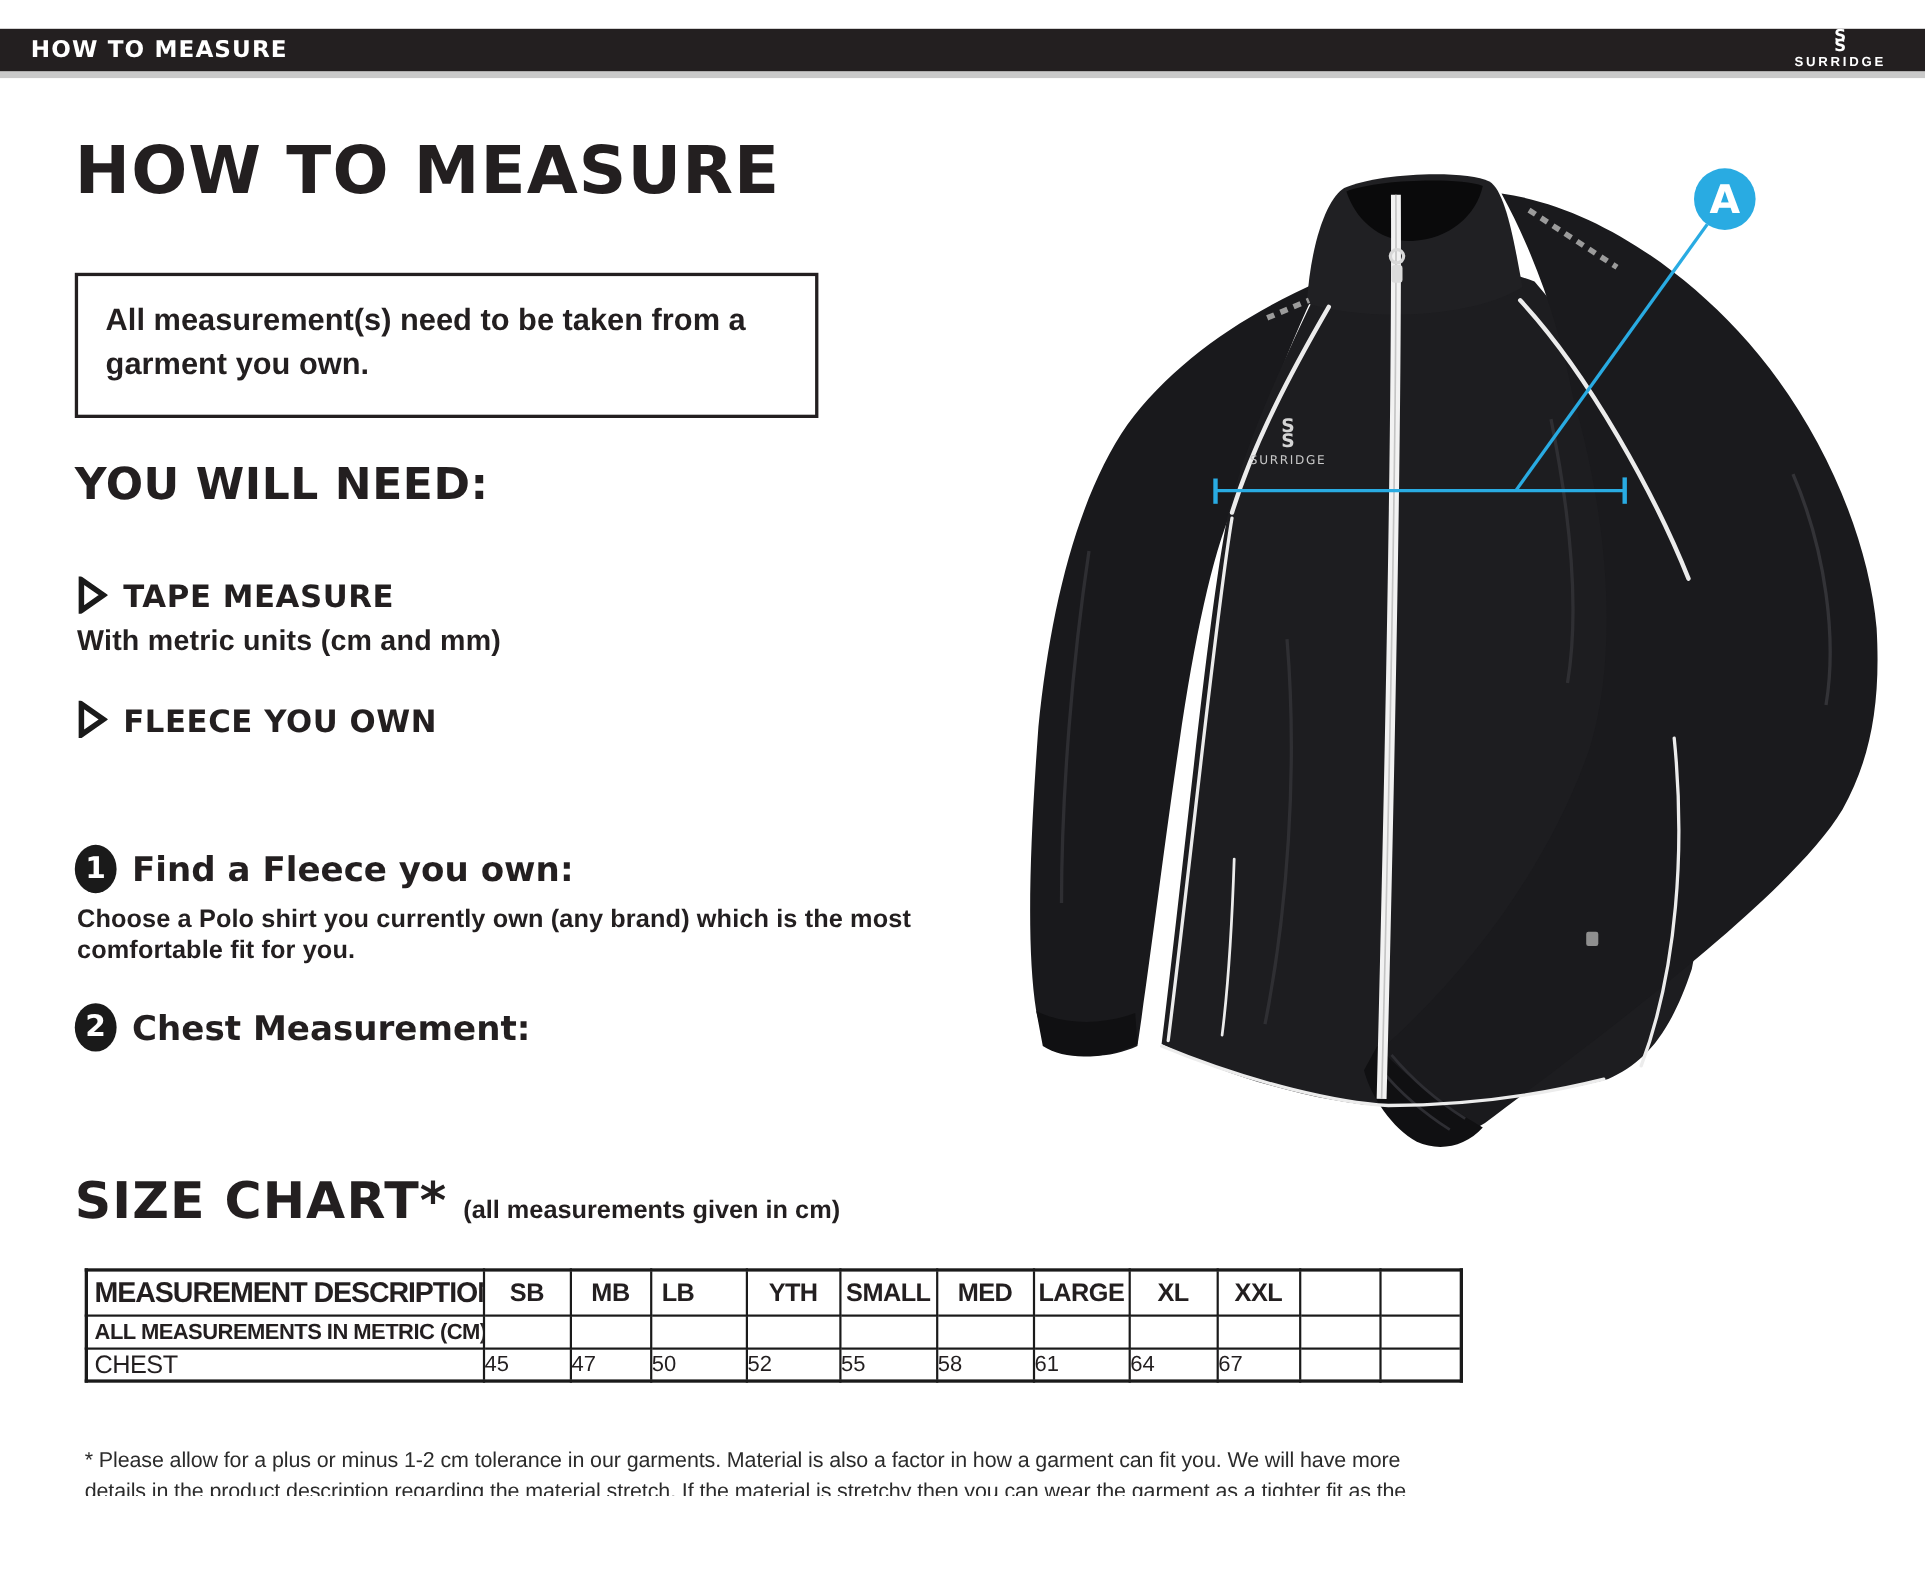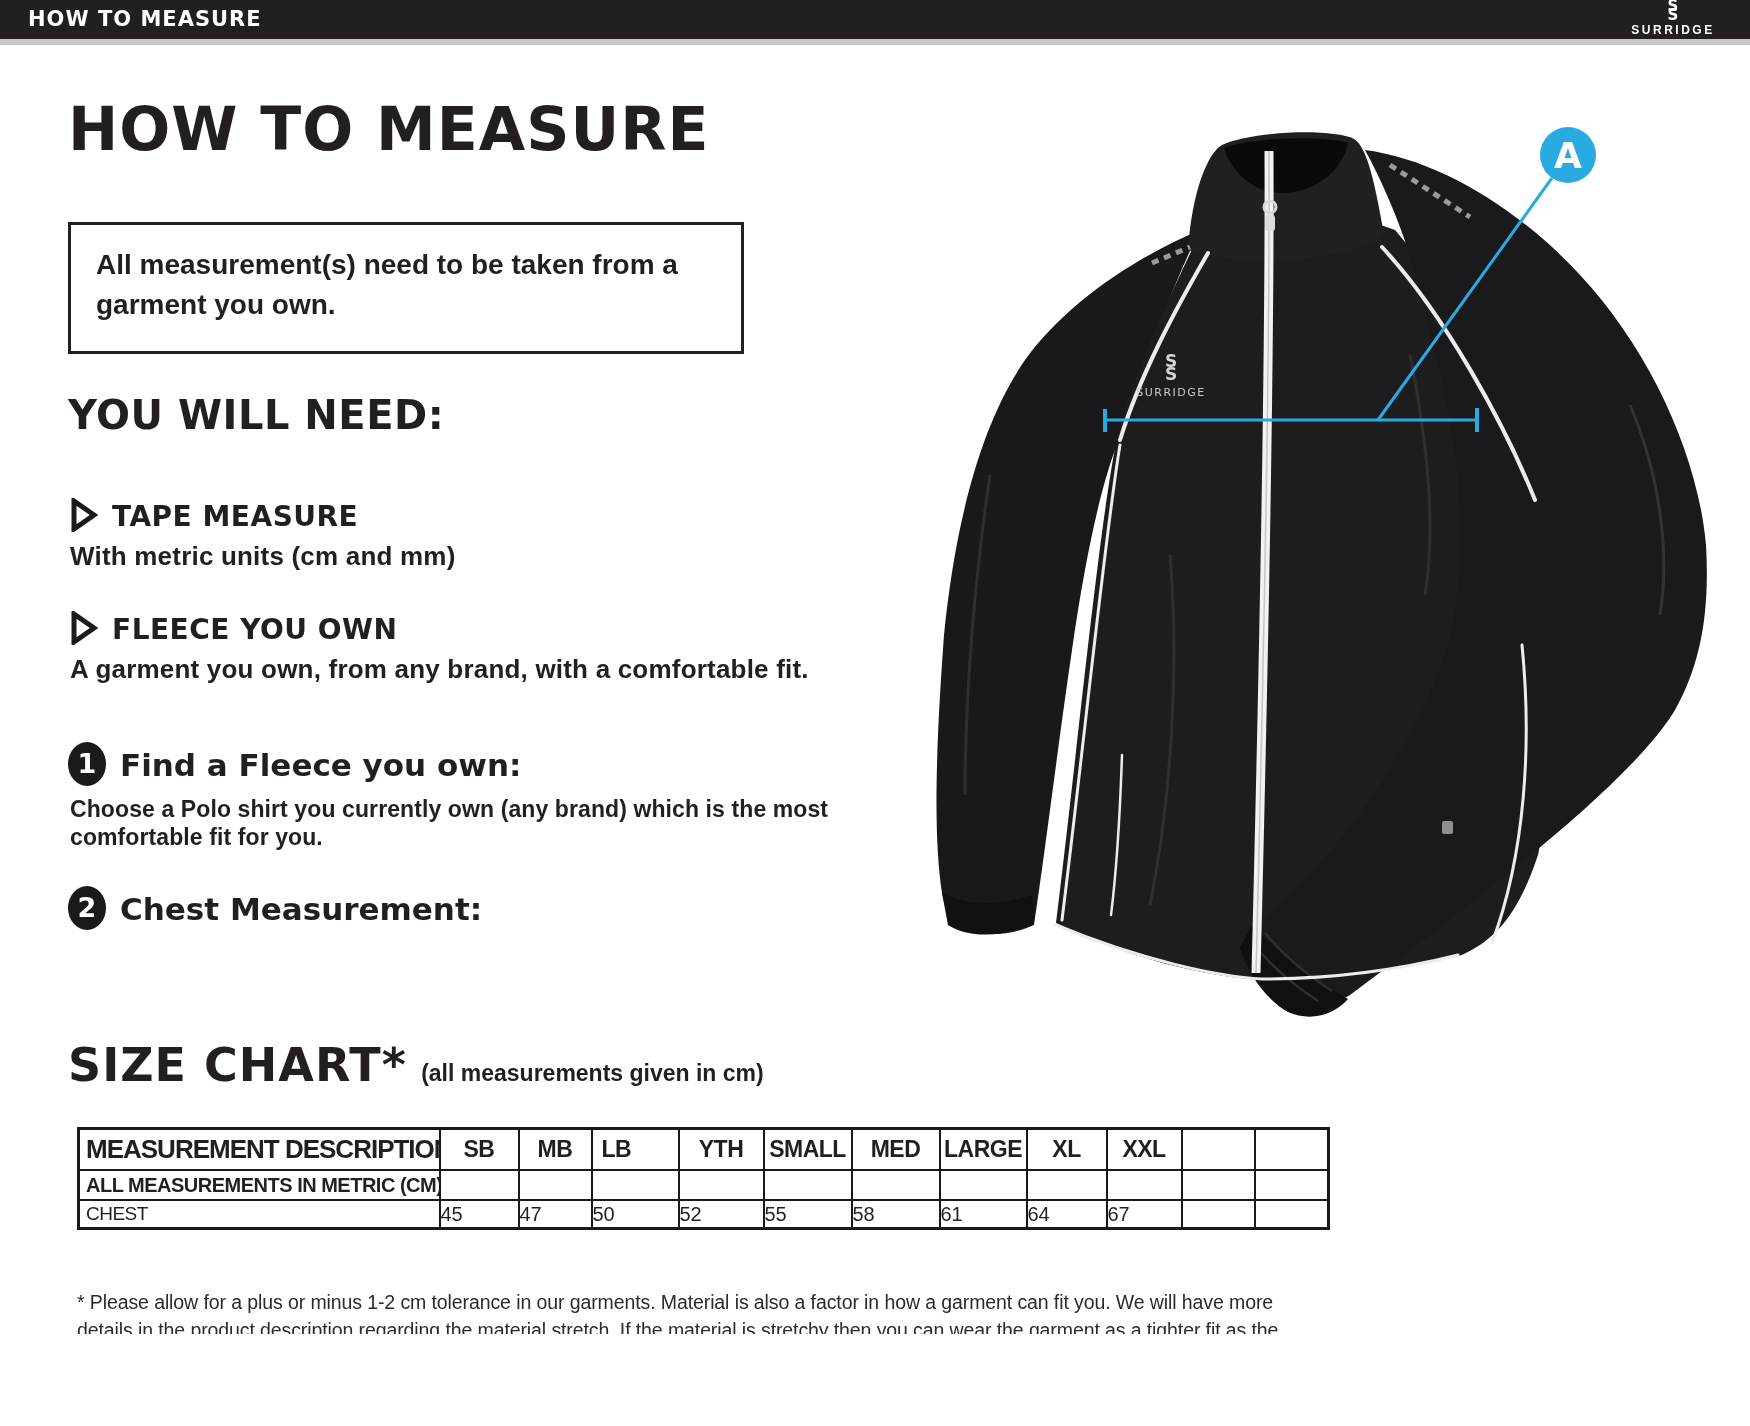--- a/index.html
+++ b/index.html
@@ -1,17 +1,17 @@
 <!DOCTYPE html>
 <html><head>
 <meta charset="utf-8">
 <style>
   html,body{margin:0;padding:0;background:#ffffff;}
   #screen{position:relative;width:1750px;height:1334px;background:#ffffff;overflow:hidden;
-          font-family:"Liberation Sans",sans-serif;color:#231f20;}
+          font-family:"Liberation Sans",sans-serif;color:#231f20;margin-top:26px;}
 
   
   .topbar{position:absolute;left:0;top:0;width:1750px;height:39px;background:#231f20;}
   .topbar-strip{position:absolute;left:0;top:39px;width:1750px;height:6px;background:#c9c9c9;}
   .topbar-title{position:absolute;left:28px;top:0;height:39px;line-height:39px;
                 color:#ffffff;font-size:21px;font-weight:700;letter-spacing:1px;
                 font-family:"DejaVu Sans","Liberation Sans",sans-serif;}
   .topbar-logo{position:absolute;right:22px;top:2px;width:110px;text-align:center;color:#fff;}
   .topbar-logo .mono{display:block;font-family:"DejaVu Sans",sans-serif;font-weight:700;
                      font-size:15px;line-height:9px;}
@@ -44,21 +44,21 @@
   .size-table{position:absolute;left:77px;top:1127px;border-collapse:collapse;table-layout:fixed;
               width:1250px;}
   .size-table th,.size-table td{border:2px solid #1a1a1a;padding:0;overflow:hidden;white-space:nowrap;}
   .size-table{border:3px solid #1a1a1a;}
   .size-table tr.hdr th{height:39px;font-size:23px;font-weight:700;letter-spacing:-0.5px;text-align:center;}
   .size-table tr.hdr th.desc{font-size:26px;text-align:left;padding-left:6px;letter-spacing:-1px;}
   .size-table tr.hdr th.left{text-align:left;padding-left:9px;}
   .size-table tr.note td{height:28px;font-size:20px;font-weight:700;letter-spacing:-0.5px;}
   .size-table tr.note td.desc{text-align:right;padding-left:6px;}
   .size-table tr.vals td{height:26px;font-size:20px;font-weight:400;text-align:left;}
-  .size-table tr.vals td.desc{text-align:left;padding-left:6px;font-size:19px;letter-spacing:-0.5px;}
+  .size-table tr.vals td.desc{text-align:left;padding-left:6px;font-size:23px;letter-spacing:-0.5px;}
 
   .footnote{position:absolute;left:77px;top:1288px;width:1245px;font-size:19.5px;font-weight:400;
             line-height:28px;color:#2b2b2b;letter-spacing:-0.1px;}
 
   
   .figure{position:absolute;left:870px;top:55px;width:880px;height:1010px;}
 </style>
 </head>
 <body>
 
@@ -84,21 +84,20 @@
   <svg class="tri-icon" style="top:498px;" width="28" height="34" viewBox="0 0 28 34">
     <polygon points="4,3 24,17 4,31" fill="#ffffff" stroke="#1a1a1a" stroke-width="5"></polygon>
   </svg>
   <div class="need-item-title" style="top:500px;">TAPE MEASURE</div>
   <div class="need-item-sub" style="top:541px;">With metric units (cm and mm)</div>
 
   <svg class="tri-icon" style="top:611px;" width="28" height="34" viewBox="0 0 28 34">
     <polygon points="4,3 24,17 4,31" fill="#ffffff" stroke="#1a1a1a" stroke-width="5"></polygon>
   </svg>
   <div class="need-item-title" style="top:613px;">FLEECE YOU OWN</div>
-  <div class="need-item-sub" style="top:654px;">A garment you own, from any brand, with a comfortable fit.</div>
 
   <div class="step-badge" style="top:742px;">1</div>
   <div class="step-title" style="top:747px;">Find a Fleece you own:</div>
   <div class="step-body" style="top:795px;">Choose a Polo shirt you currently own (any brand) which is the most comfortable fit for you.</div>
 
   <div class="step-badge" style="top:886px;">2</div>
   <div class="step-title" style="top:891px;">Chest Measurement:</div>
 
   <div class="sizechart-line">
     <span class="big">SIZE CHART*</span>

